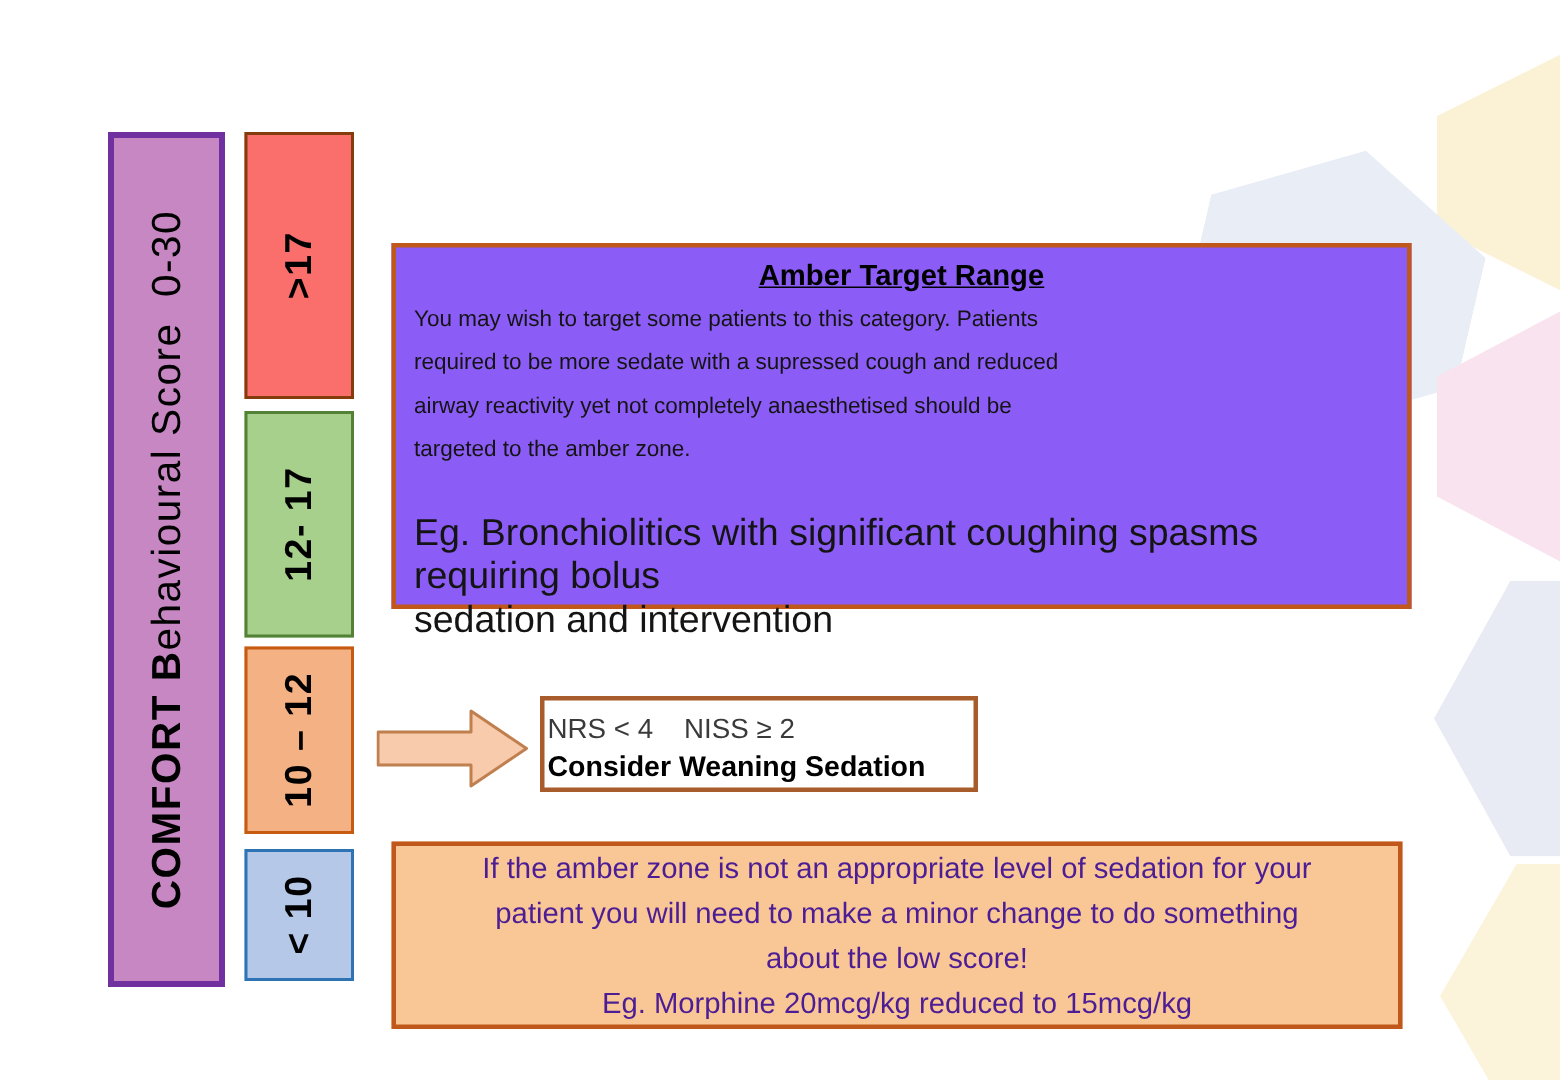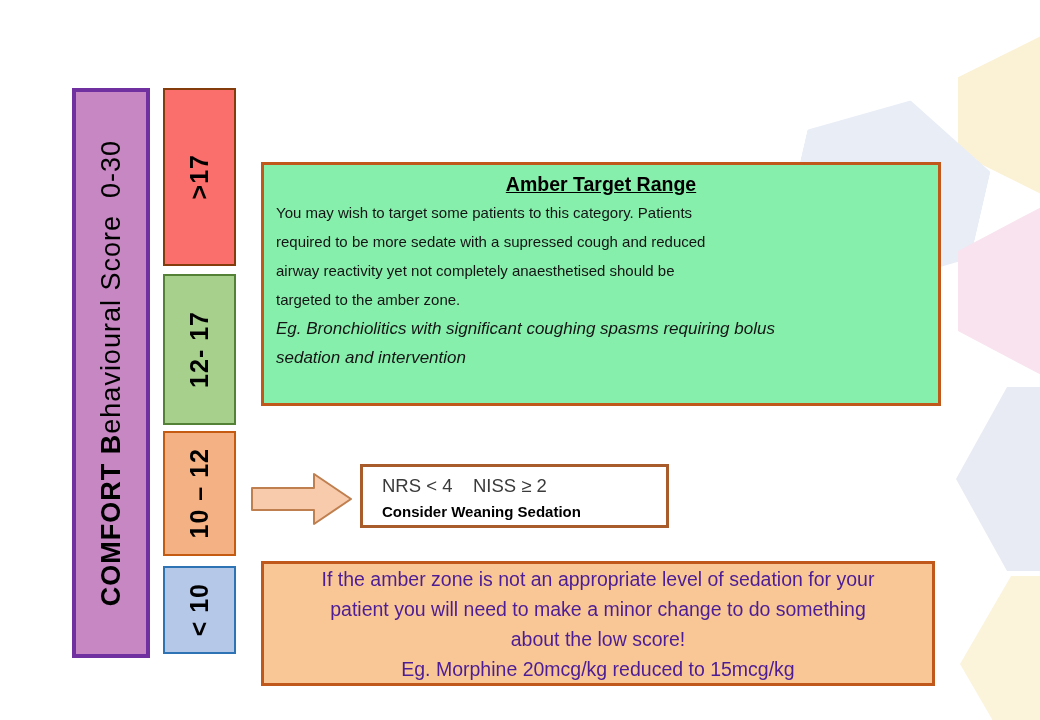--- a/index.html
+++ b/index.html
@@ -40,31 +40,31 @@
     border:3px solid #C0571B;background:#F9C795;padding:5px 12px 5px 12px;
   }
   #amber-panel .panel-title{
     text-align:center;font-weight:bold;text-decoration:underline;
     font-size:19.5px;line-height:28px;color:#000;
   }
   #amber-panel .panel-body{
     white-space:pre-line;font-size:15px;line-height:29px;color:#141414;
   }
   #amber-panel .panel-example{
-    white-space:pre-line;font-size:17px;line-height:29px;font-style:italic;
-    color:#141414;
+    white-space:pre-line;font-size:25px;line-height:29px;
+    margin-top:27px;color:#141414;
   }
   
   #wean-arrow{position:absolute;z-index:2;left:251px;top:472px;width:102px;height:54px;}
   #wean-panel{
     position:absolute;z-index:2;left:360px;top:464px;width:284px;height:50px;
-    background:#ffffff;border:3px solid #A85B2B;padding:5px 0 3px 19px;
+    background:#ffffff;border:3px solid #A85B2B;padding:5px 0 3px 2px;
   }
   #wean-panel .criteria{white-space:pre;font-size:18.5px;line-height:27px;color:#3a3a3a;}
-  #wean-panel .action{font-size:15px;line-height:26px;font-weight:bold;color:#000;}
+  #wean-panel .action{font-size:19px;line-height:26px;font-weight:bold;color:#000;}
   
   #low-panel{
     position:absolute;z-index:2;left:261px;top:561px;width:668px;height:119px;
     border:3px solid #C0571B;background:#F9C795;
     display:flex;align-items:center;justify-content:center;
   }
   #low-panel .panel-body{
     white-space:pre-line;text-align:center;font-size:19.5px;line-height:30px;color:#4c1d95;
   }
 </style>
@@ -89,21 +89,21 @@
   <div class="band band-green" style="background: rgb(168, 208, 141); border-color: rgb(83, 129, 53);">
     <span class="vtext">12- 17</span>
   </div>
   <div class="band band-amber" style="background: rgb(244, 177, 131); border-color: rgb(197, 90, 17);">
     <span class="vtext">10 – 12</span>
   </div>
   <div class="band band-blue" style="background: rgb(181, 200, 232); border-color: rgb(46, 116, 181);">
     <span class="vtext">&lt; 10</span>
   </div>
 
-  <div id="amber-panel" style="background: #86efac; border-color: rgb(192, 87, 27);">
+  <div id="amber-panel" style="background: #8b5cf6; border-color: rgb(192, 87, 27);">
     <div class="panel-title">Amber Target Range</div>
     <div class="panel-body">You may wish to target some patients to this category. Patients
 required to be more sedate with a supressed cough and reduced
 airway reactivity yet not completely anaesthetised should be
 targeted to the amber zone.</div>
     <div class="panel-example">Eg. Bronchiolitics with significant coughing spasms requiring bolus
 sedation and intervention</div>
   </div>
 
   <svg id="wean-arrow" viewBox="0 0 102 54">

